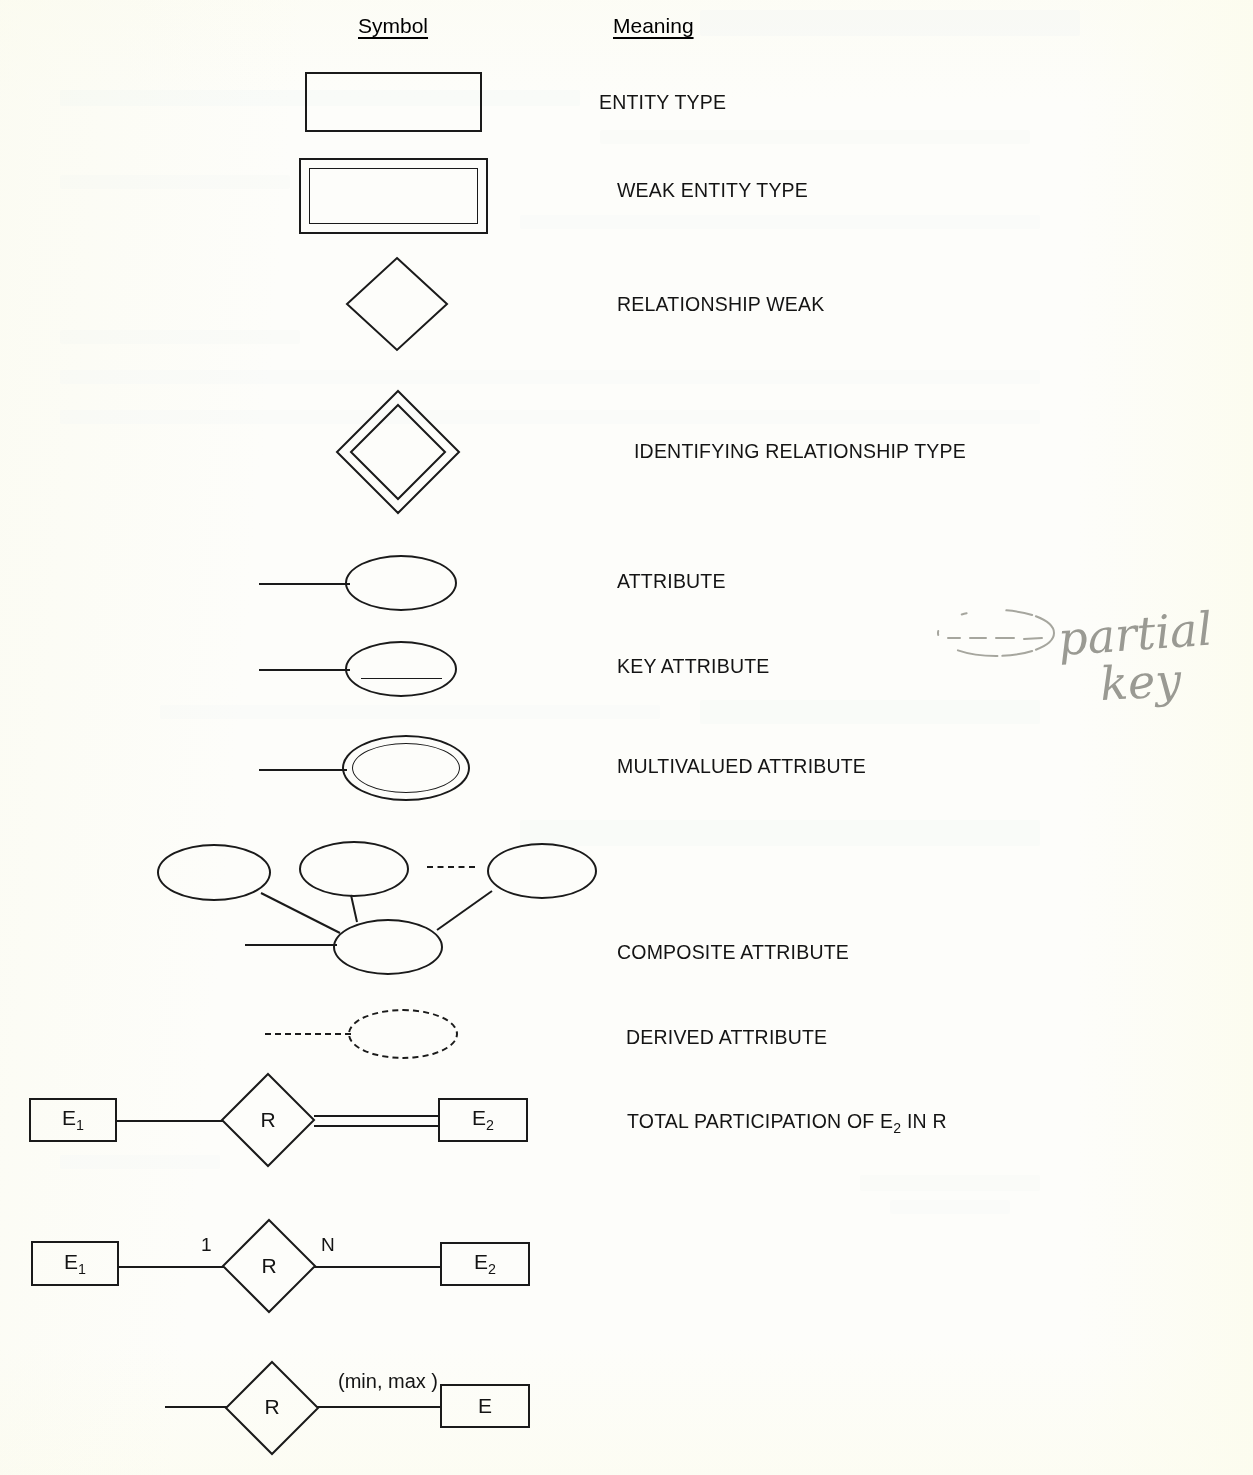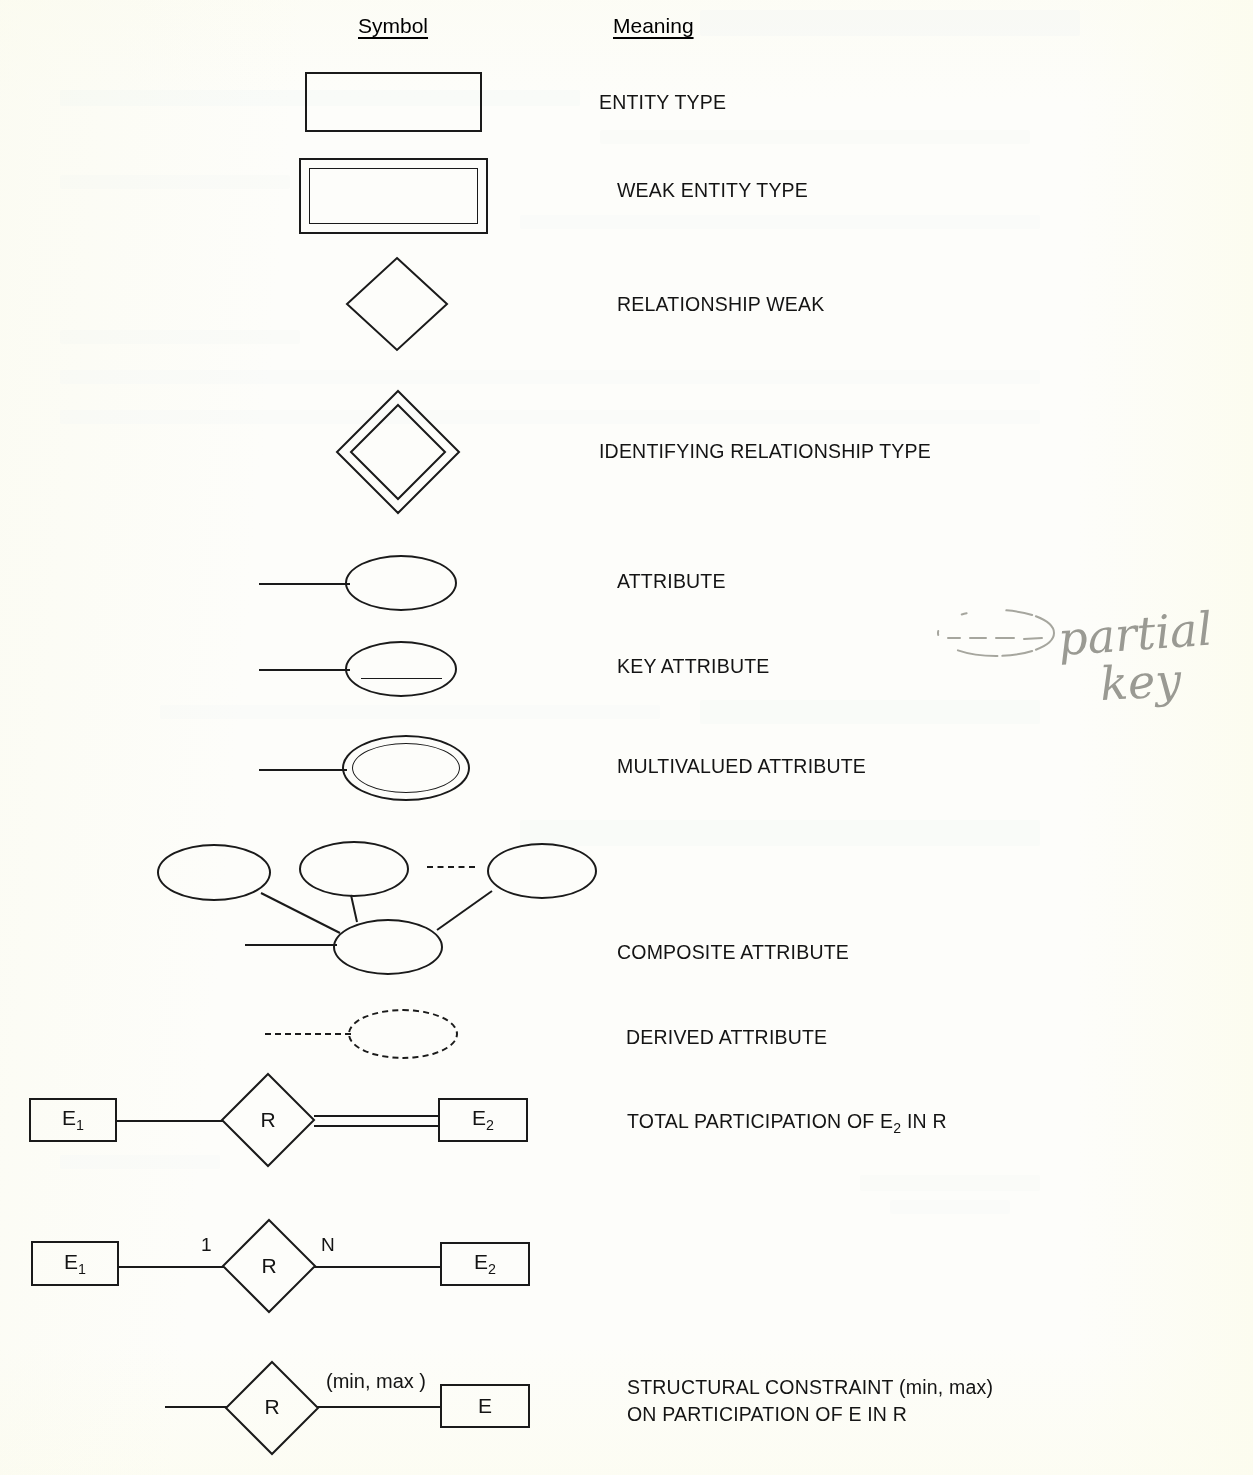--- a/index.html
+++ b/index.html
@@ -172,21 +172,21 @@
 
   <svg class="diamond-svg" style="left:345px;top:256px;" width="104" height="96" viewBox="0 0 104 96">
     <polygon points="52,2 102,48 52,94 2,48"></polygon>
   </svg>
   <div class="meaning" style="left:617px;top:291px;">RELATIONSHIP WEAK</div>
 
   <svg class="diamond-svg" style="left:334px;top:388px;" width="128" height="128" viewBox="0 0 128 128">
     <polygon points="64,3 125,64 64,125 3,64"></polygon>
     <polygon points="64,17 111,64 64,111 17,64"></polygon>
   </svg>
-  <div class="meaning" style="left:599px;top:438px;">IDENTIFYING RELATIONSHIP TYPE</div>
+  <div class="meaning" style="left:634px;top:438px;">IDENTIFYING RELATIONSHIP TYPE</div>
 
   <div class="hline" style="left:259px;top:583px;width:91px;"></div>
   <div class="ellipse" style="left:345px;top:555px;width:112px;height:56px;"></div>
   <div class="meaning" style="left:617px;top:568px;">ATTRIBUTE</div>
 
   <div class="hline" style="left:259px;top:669px;width:91px;"></div>
   <div class="ellipse" style="left:345px;top:641px;width:112px;height:56px;"></div>
   <div class="hline" style="left:361px;top:678px;width:81px;border-top-width:1.8px;"></div>
   <div class="meaning" style="left:617px;top:653px;">KEY ATTRIBUTE</div>
 
@@ -241,25 +241,24 @@
   <div class="lbl-box" style="left:440px;top:1242px;width:90px;height:44px;">
     <span><span>E</span><sub>2</sub></span>
   </div>
 
   <div class="hline" style="left:165px;top:1406px;width:62px;"></div>
   <svg class="diamond-svg" style="left:224px;top:1360px;" width="96" height="96" viewBox="0 0 96 96">
     <polygon points="48,2 94,48 48,94 2,48"></polygon>
   </svg>
   <div class="diamond-label" style="left:224px;top:1395px;width:96px;">R</div>
   <div class="hline" style="left:317px;top:1406px;width:125px;"></div>
-  <div class="minmax-lbl" style="left:326px;top:1370px;">(min, max )</div>
+  <div class="minmax-lbl" style="left:338px;top:1370px;">(min, max )</div>
   <div class="lbl-box" style="left:440px;top:1384px;width:90px;height:44px;">
     <span>E</span>
   </div>
-  <div class="meaning" style="left:627px;top:1374px;">STRUCTURAL CONSTRAINT (min, max)<br>ON PARTICIPATION OF E IN R</div>
 
   <svg class="pencil-svg" style="left:930px;top:598px;" width="140" height="80" viewBox="0 0 140 80">
     <ellipse cx="66" cy="35" rx="58" ry="23" stroke-dasharray="26 4 30 5 40"></ellipse>
     <path d="M18 40 L30 40 M40 40 L56 40 M66 40 L84 40 M94 41 L112 40" stroke-width="2.4"></path>
   </svg>
   <div class="pencil" style="left:1058px;top:607px;font-size:46px;transform:rotate(-4deg);">partial</div>
   <div class="pencil" style="left:1100px;top:655px;font-size:46px;transform:rotate(-3deg);">key</div>
 
 </div>
 

